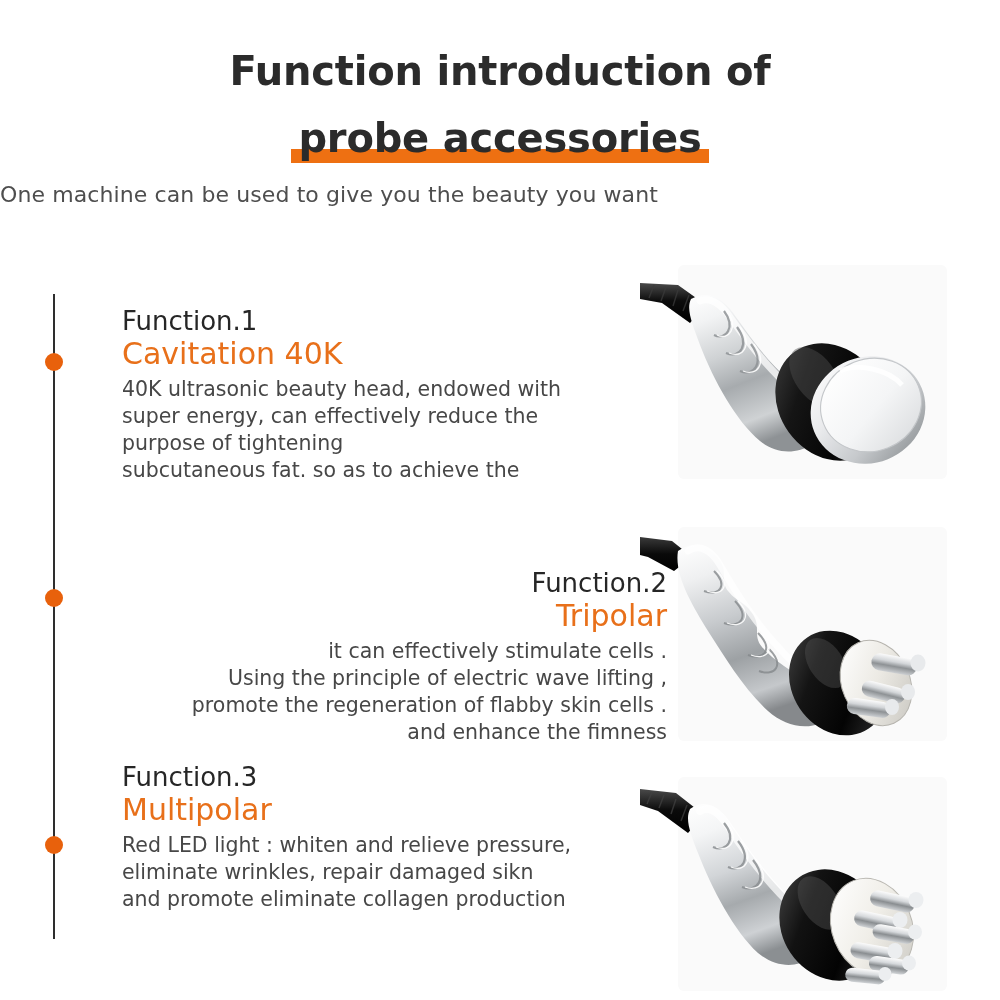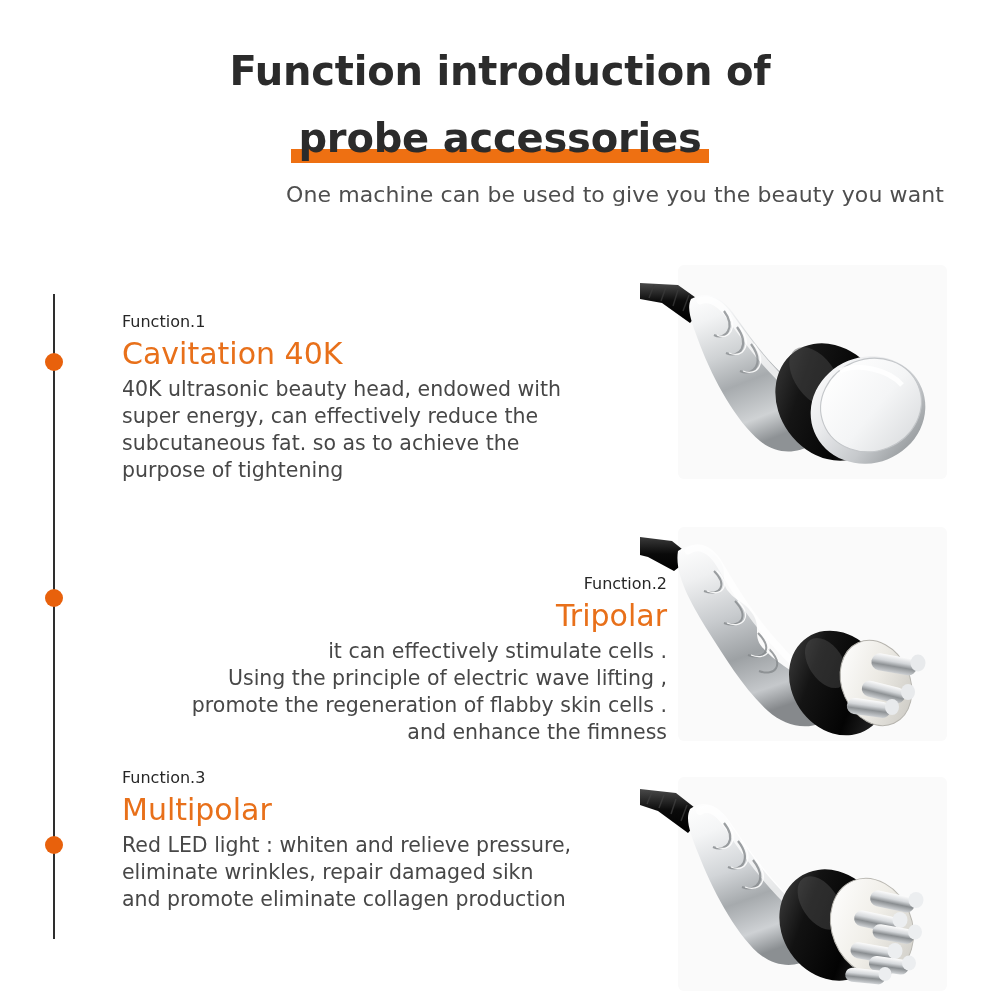--- a/index.html
+++ b/index.html
@@ -58,21 +58,21 @@
   }
   .title-line-2 .title-text {
     position: relative;
     z-index: 1;
   }
   .subtitle {
     position: absolute;
     left: 0;
     top: 182px;
     width: 944px;
-    text-align: right;
+    text-align: left;
     font-size: 22px;
     color: #4e4e4e;
     letter-spacing: 0.1px;
     white-space: nowrap;
   }
 
   
   .timeline {
     position: absolute;
     left: 53px;
@@ -97,21 +97,21 @@
   .block {
     position: absolute;
     left: 122px;
     width: 545px;
   }
   .block.b1 { top: 308px; }
   .block.b2 { top: 570px; text-align: right; }
   .block.b3 { top: 764px; }
 
   .fn-index {
-    font-size: 16px;
+    font-size: 26px;
     color: #262626;
     line-height: 27px;
     margin: 0 0 1px 0;
     white-space: nowrap;
   }
   .fn-name {
     font-size: 30px;
     font-weight: normal;
     color: #E8701A;
     line-height: 36px;
@@ -170,22 +170,22 @@
 <div class="timeline-dot d1"></div>
 <div class="timeline-dot d2"></div>
 <div class="timeline-dot d3"></div>
 
 <div class="block b1">
   <p class="fn-index">Function.1</p>
   <p class="fn-name">Cavitation 40K</p>
   <p class="fn-desc">
     <span class="desc-line">40K ultrasonic beauty head, endowed with</span>
     <span class="desc-line">super energy, can effectively reduce the</span>
+    <span class="desc-line">purpose of tightening</span>
     <span class="desc-line">subcutaneous fat. so as to achieve the</span>
-    <span class="desc-line">purpose of tightening</span>
   </p>
 </div>
 
 <div class="block b2">
   <p class="fn-index">Function.2</p>
   <p class="fn-name">Tripolar</p>
   <p class="fn-desc">
     <span class="desc-line">it can effectively stimulate cells .</span>
     <span class="desc-line">Using the principle of electric wave lifting ,</span>
     <span class="desc-line">promote the regeneration of flabby skin cells .</span>

